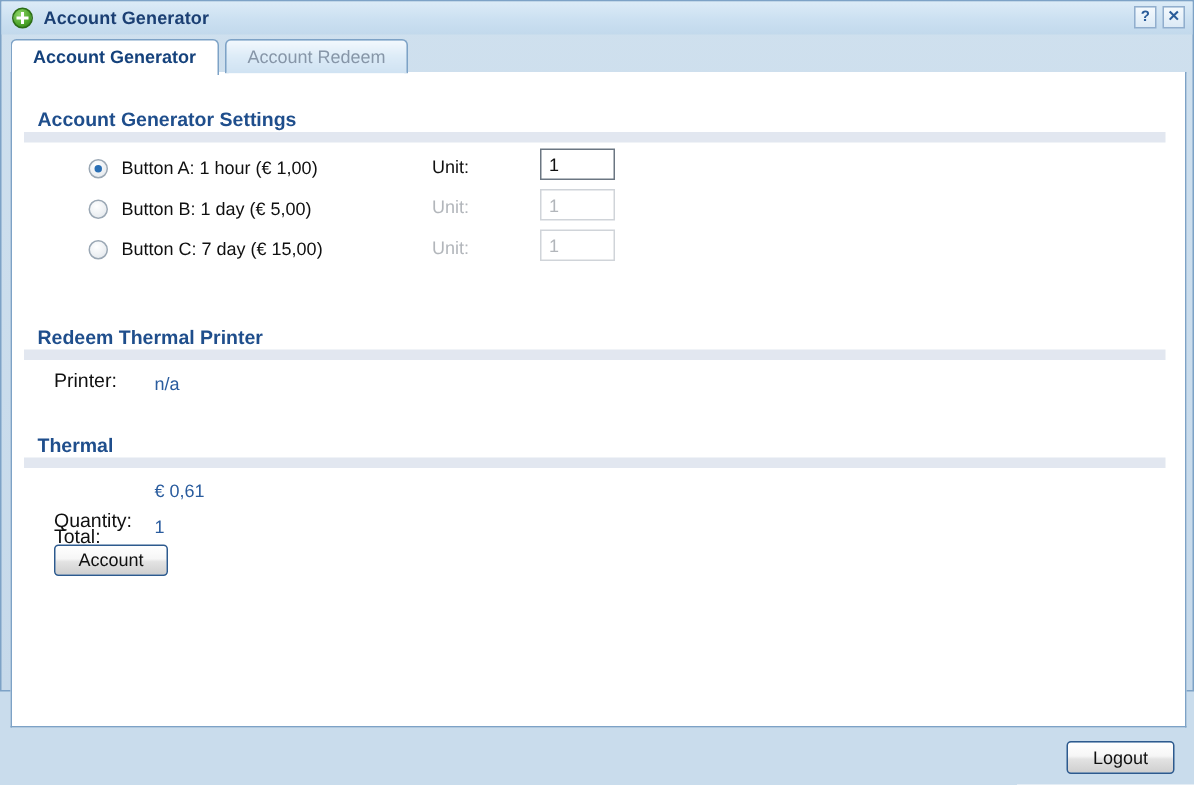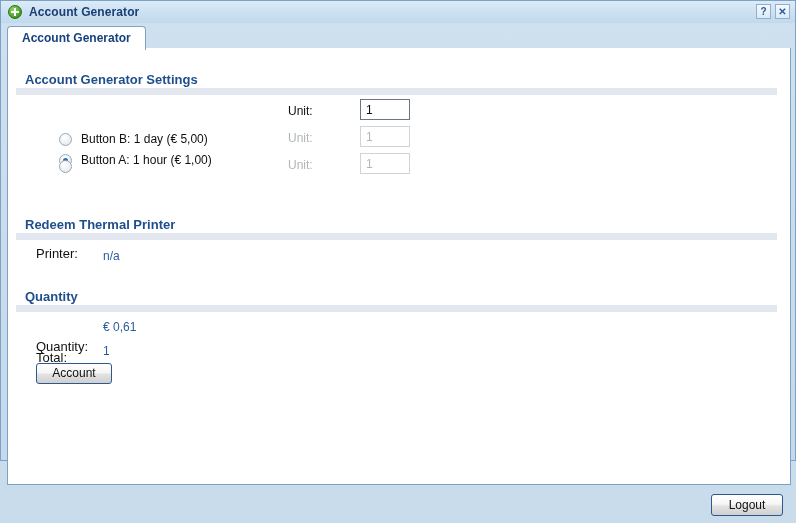--- a/index.html
+++ b/index.html
@@ -271,53 +271,55 @@
     <span class="title-icon"></span>
     <span class="title-text">Account Generator</span>
     <span class="title-buttons">
       <span class="tbtn">?</span>
       <span class="tbtn">✕</span>
     </span>
   </div>
 
   <div class="tabstrip">
     <div class="tab active">Account Generator</div>
+    <div class="tab inactive">Account Redeem</div>
   </div>
 
   <div class="panel">
 
     <div class="section-title" style="top:24px;">Account Generator Settings</div>
     <div class="divider" style="top:40px;"></div>
 
-    <div class="radio-row" style="top:55px;margin-top:48px;">
+    <div class="radio-row" style="top:55px;">
       <span class="radio checked"></span>
       <span class="radio-label">Button A: 1 hour (€ 1,00)</span>
     </div>
     <div class="radio-row" style="top:82px;justify-content:center;">
       <span class="radio"></span>
       <span class="radio-label">Button B: 1 day (€ 5,00)</span>
     </div>
     <div class="radio-row" style="top:109px;">
       <span class="radio"></span>
+      <span class="radio-label">Button C: 7 day (€ 15,00)</span>
     </div>
 
     <div class="unit-label" style="top:56px;">Unit:</div>
     <div class="unit-label disabled" style="top:83px;">Unit:</div>
     <div class="unit-label disabled" style="top:110px;">Unit:</div>
 
     <input class="unit-input" style="top: 51px;" type="text" value="1">
     <input class="unit-input disabled" style="top: 78px;" type="text" disabled="" value="1">
     <input class="unit-input disabled" style="top: 105px;" type="text" disabled="" value="1">
 
     <div class="section-title" style="top:169px;">Redeem Thermal Printer</div>
     <div class="divider" style="top:185px;"></div>
     <div class="kv-label" style="top:198px;">Printer:</div>
     <div class="kv-value" style="top:201px;text-align:center;">n/a</div>
 
-    <div class="section-title" style="top:241px;">Quantity</div>
+    <div class="section-title" style="top:241px;">Thermal</div>
     <div class="divider" style="top:257px;"></div>
 
     <div class="kv-label" style="top:266px;margin-top:36px;">Total:</div>
     <div class="kv-value" style="top:272px;">€ 0,61</div>
     <div class="kv-label" style="top:291px;">Quantity:</div>
     <div class="kv-value" style="top:296px;">1</div>
 
     <div class="btn" id="generate-button" style="top:315px;">Account</div>
   </div>
 

